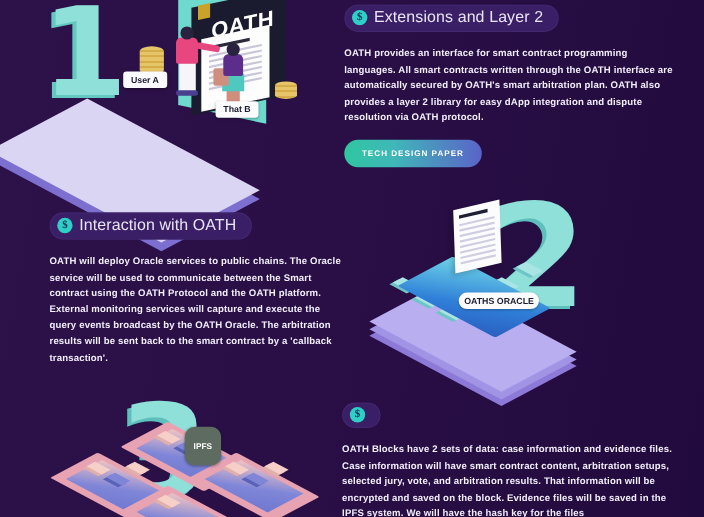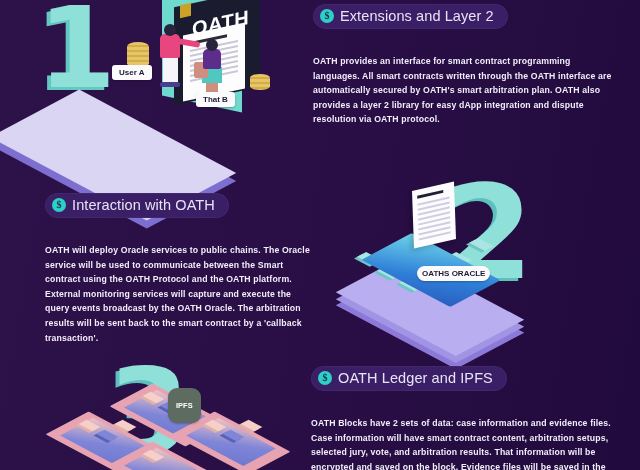--- a/index.html
+++ b/index.html
@@ -30,21 +30,21 @@
     display: flex; align-items: center; justify-content: center;
     font-size: 10px; font-weight: bold; color: #18305c;
     line-height: 1; flex: 0 0 auto;
     font-family: "Liberation Serif", serif;
   }
   .badge-title {
     font-size: 14.5px; letter-spacing: 0.1px;
     color: #e9e4f5; font-weight: 400; white-space: nowrap;
   }
   .body-text {
-    margin-top: 25px;
+    margin-top: 12px;
     font-size: 8.7px; line-height: 14.6px;
     color: #f2eefb; letter-spacing: 0.15px;
     font-weight: bold;
   }
   .cta {
     margin-top: 13px;
     display: inline-block;
     padding: 8px 16px;
     border-radius: 999px;
     background: linear-gradient(90deg, #2fc6a0 0%, #3fb8b8 35%, #5a63c8 100%);
@@ -267,20 +267,21 @@
     <div class="tag" id="tagA">User A</div>
     <div class="tag" id="tagB">That B</div>
   </div>
 
   <div class="txtblock" id="sec1">
     <div class="badge">
       <span class="badge-dot">$</span>
       <span class="badge-title">Extensions and Layer 2</span>
     </div>
     <div class="body-text">OATH provides an interface for smart contract programming languages. All smart contracts written through the OATH interface are automatically secured by OATH's smart arbitration plan. OATH also provides a layer 2 library for easy dApp integration and dispute resolution via OATH protocol.</div>
+    <button class="cta">TECH DESIGN PAPER</button>
   </div>
 
   <div class="txtblock" id="sec2">
     <div class="badge">
       <span class="badge-dot">$</span>
       <span class="badge-title">Interaction with OATH</span>
     </div>
     <div class="body-text">OATH will deploy Oracle services to public chains. The Oracle service will be used to communicate between the Smart contract using the OATH Protocol and the OATH platform. External monitoring services will capture and execute the query events broadcast by the OATH Oracle. The arbitration results will be sent back to the smart contract by a 'callback transaction'.</div>
   </div>
 
@@ -313,21 +314,20 @@
         <i></i>
         <i></i>
     </div>
 
     <div class="tag" id="tagOracle">OATHS ORACLE</div>
   </div>
 
   <div class="txtblock" id="sec3">
     <div class="badge">
       <span class="badge-dot">$</span>
-      <span class="badge-title">OATH Ledger and IPFS</span>
     </div>
     <div class="body-text">OATH Blocks have 2 sets of data: case information and evidence files. Case information will have smart contract content, arbitration setups, selected jury, vote, and arbitration results. That information will be encrypted and saved on the block. Evidence files will be saved in the IPFS system. We will have the hash key for the files</div>
   </div>
 
   <div class="illus" id="ill3">
     <div class="num3b">3</div>
     <div class="num3">3</div>
 
     <div class="pad" style="left:78px;  top:24px;"></div>
     <div class="padin" style="left:88px;top:33px;"></div>

